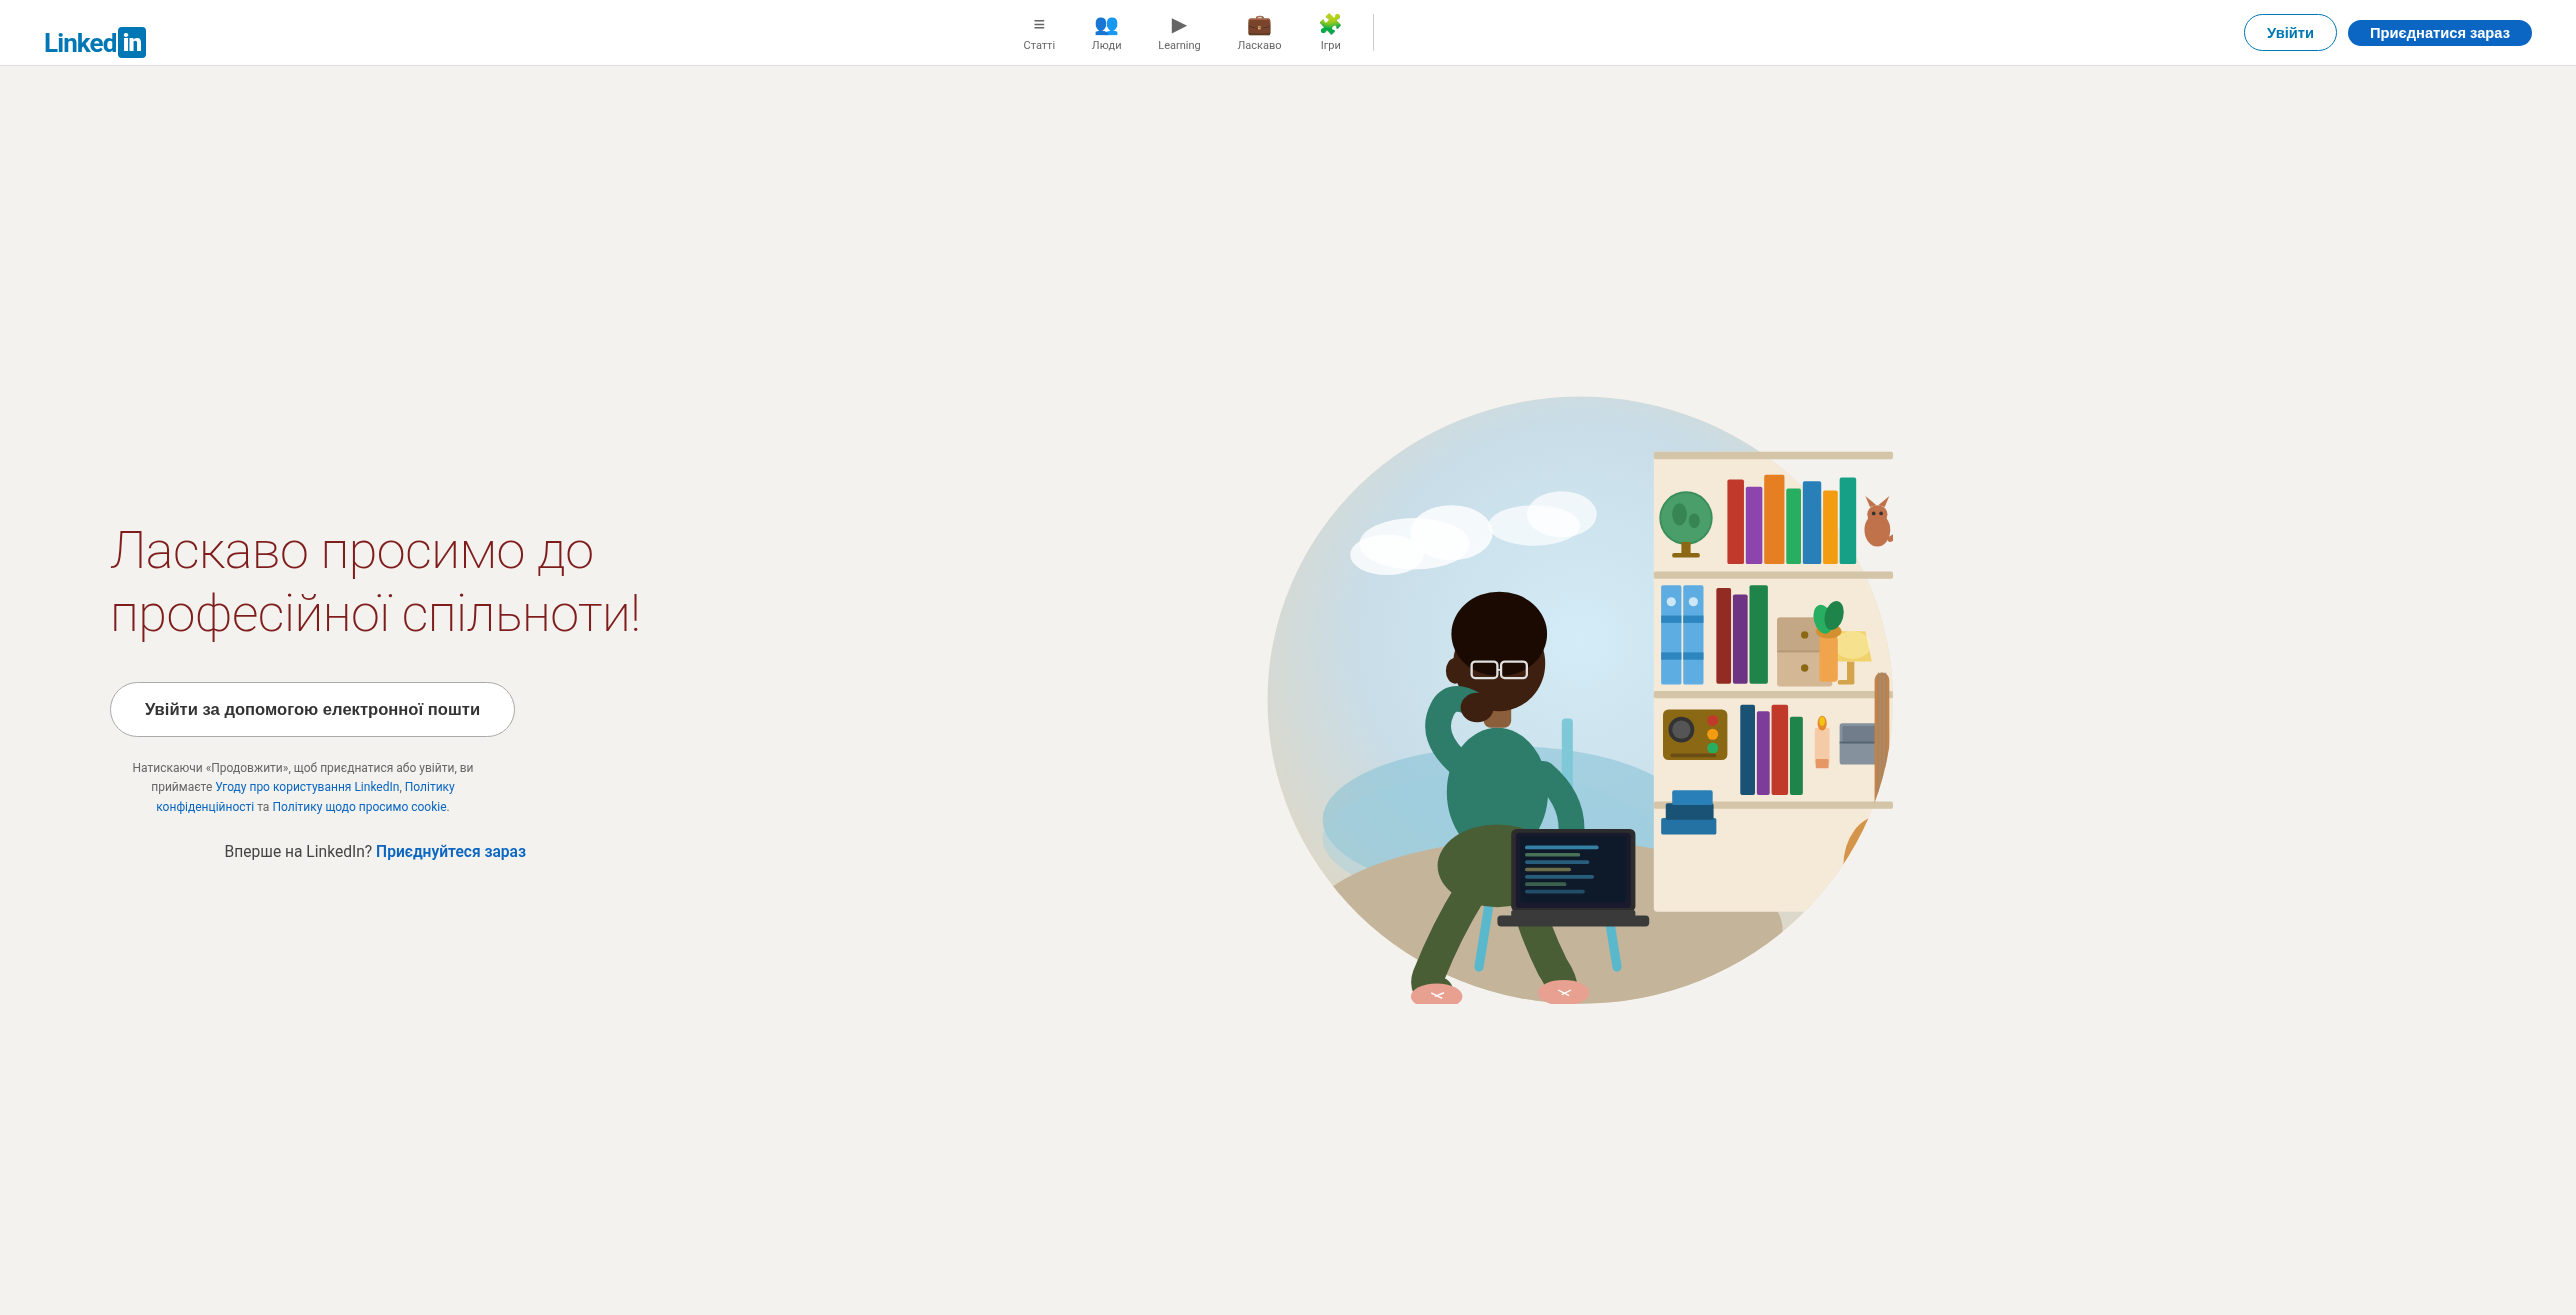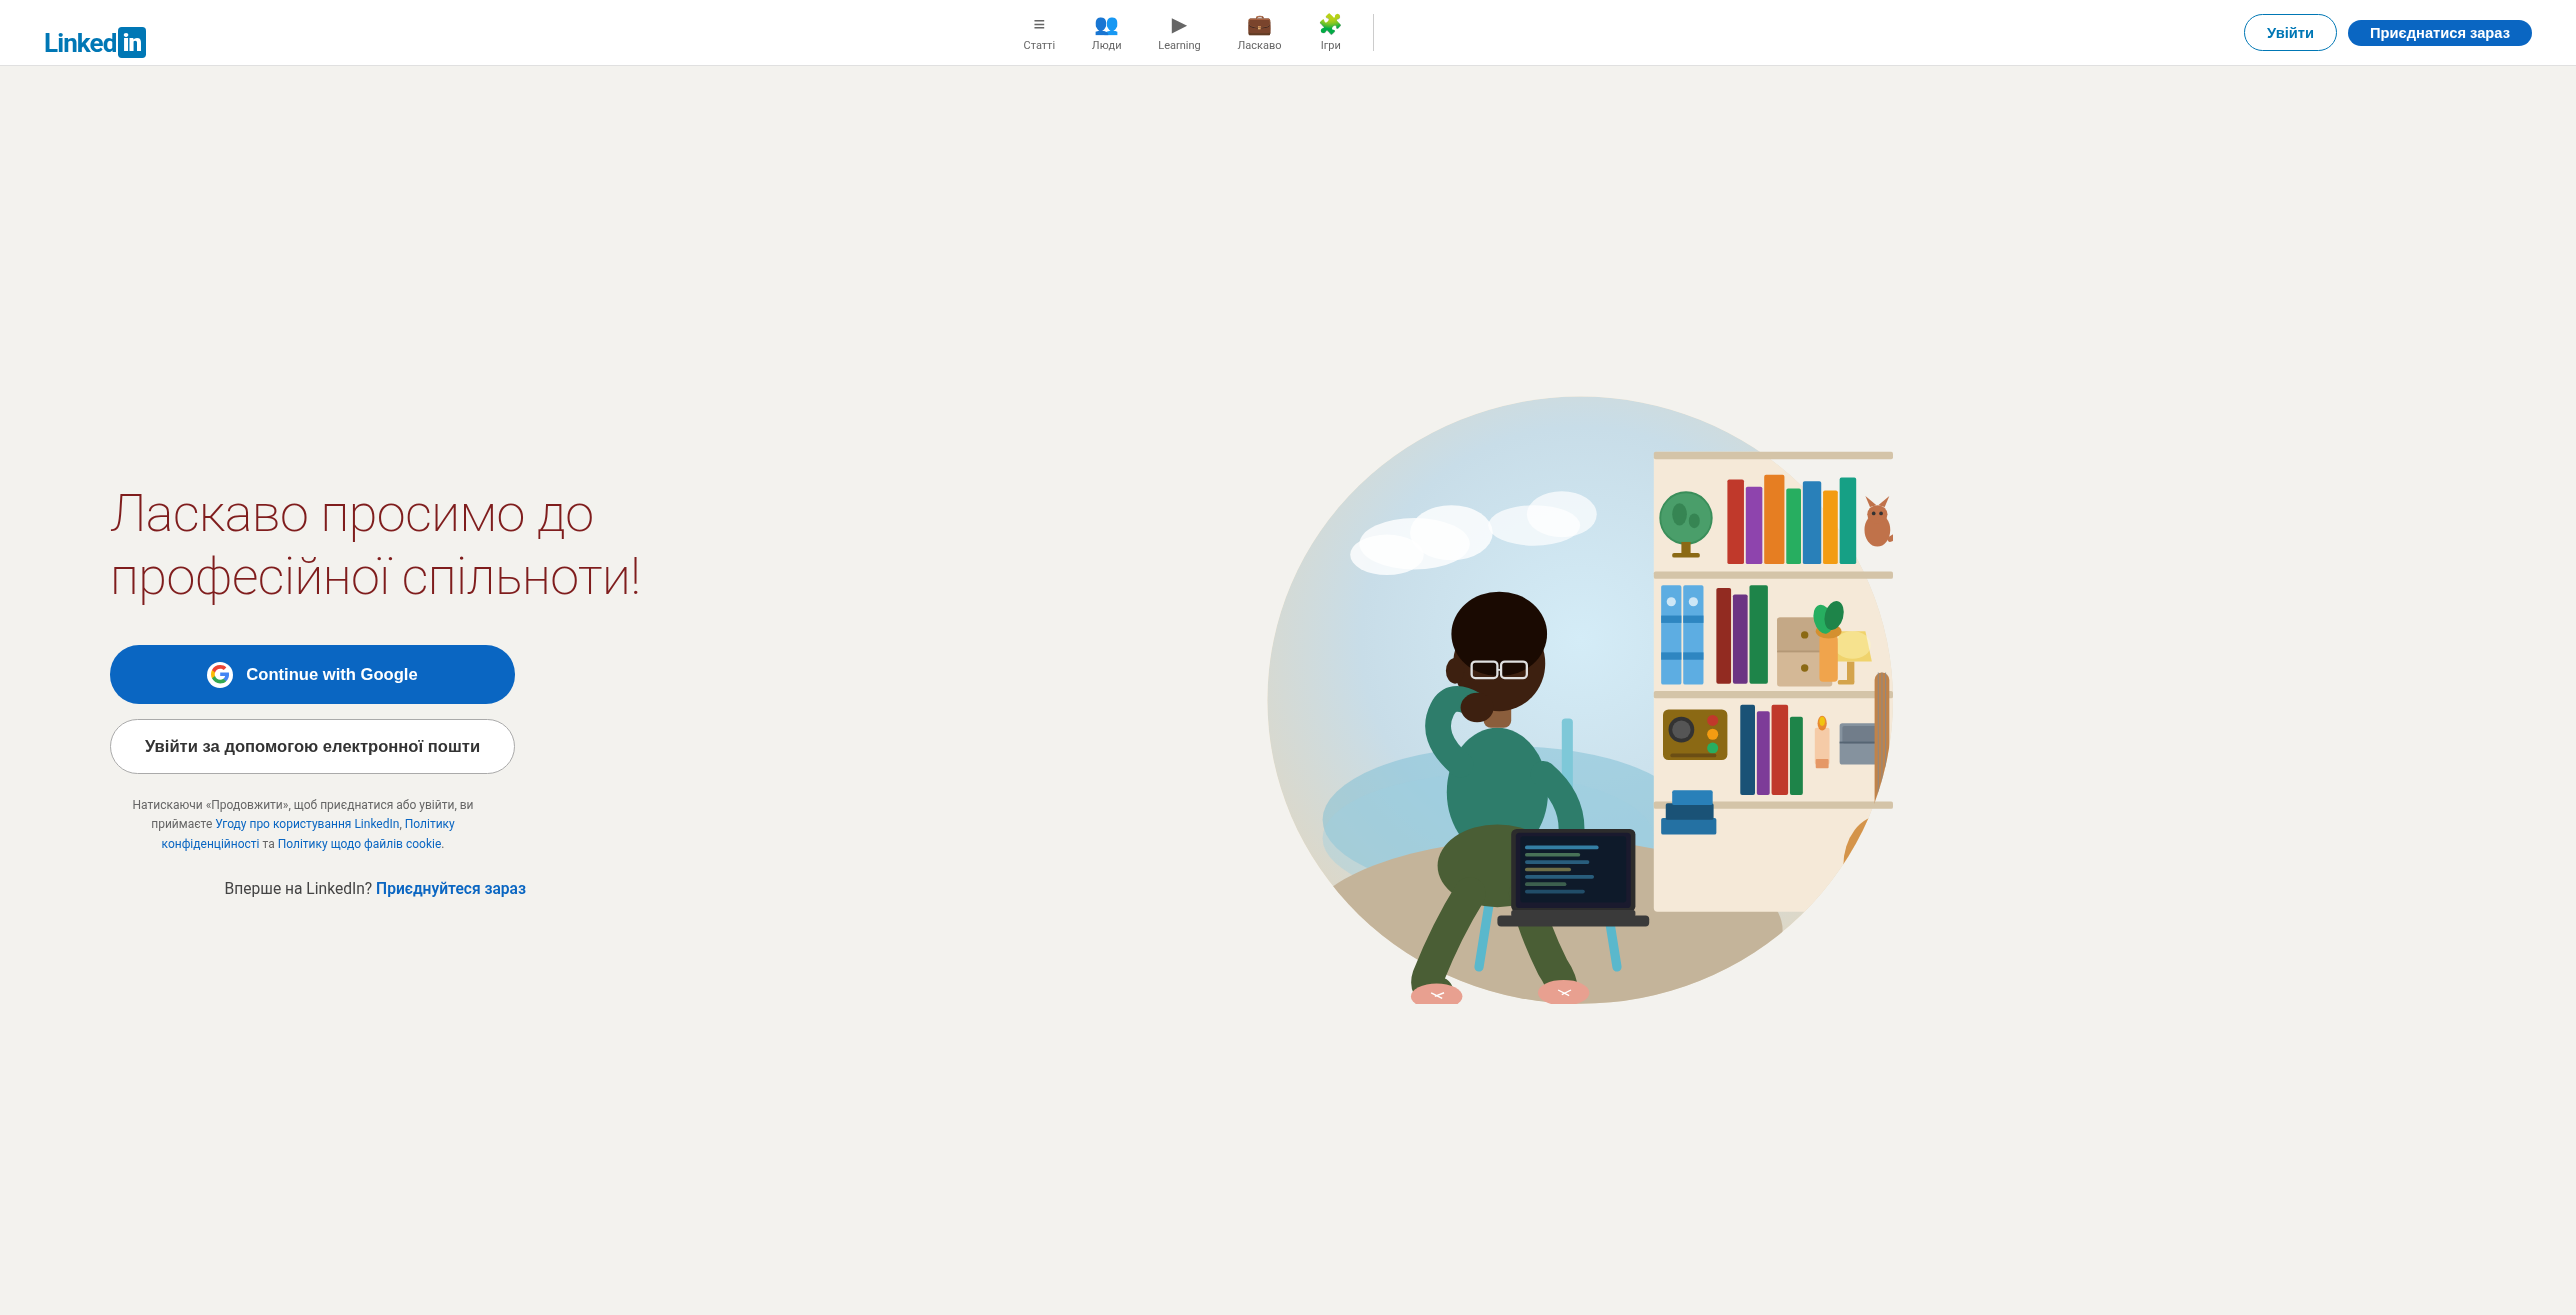--- a/index.html
+++ b/index.html
@@ -254,38 +254,27 @@
   </div>
 </header>
 
 <main>
   <div class="left-panel">
     <h1 class="headline">
       <span>Ласкаво просимо до</span><br>
       <span>професійної спільноти!</span>
     </h1>
 
-    <button class="btn-google">
-      <span class="google-logo">
-        <svg width="18.4" height="18.4" viewBox="0 0 20 20" xmlns="http://www.w3.org/2000/svg">
-          <path d="M19.6 10.23c0-.68-.06-1.36-.18-2H10v3.78h5.4a4.61 4.61 0 01-2 3.02v2.5h3.24c1.9-1.75 3-4.33 3-7.3z" fill="#4285F4"></path>
-          <path d="M10 20c2.7 0 4.96-.9 6.62-2.44l-3.24-2.5c-.9.6-2.04.96-3.38.96-2.6 0-4.8-1.75-5.6-4.11H1.08v2.58A10 10 0 0010 20z" fill="#34A853"></path>
-          <path d="M4.4 11.91A5.96 5.96 0 014.08 10c0-.66.11-1.3.32-1.91V5.5H1.08A10 10 0 000 10c0 1.61.39 3.14 1.08 4.5l3.32-2.59z" fill="#FBBC05"></path>
-          <path d="M10 3.98c1.47 0 2.78.5 3.82 1.5l2.86-2.86C14.95.9 12.7 0 10 0A10 10 0 001.08 5.5L4.4 8.09C5.2 5.73 7.4 3.98 10 3.98z" fill="#EA4335"></path>
-        </svg>
-      </span>
-      <span>Continue with Google</span>
-    </button>
 
     <button class="btn-email">
       <span>Увійти за допомогою електронної пошти</span>
     </button>
 
     <p class="terms">
-      <span>Натискаючи «Продовжити», щоб приєднатися або увійти, ви приймаєте </span><a href="#">Угоду про користування LinkedIn</a><span>, </span><a href="#">Політику конфіденційності</a><span> та </span><a href="#">Політику щодо файлів cookie</a><span>.</span>
+      <span>Натискаючи «Продовжити», щоб приєднатися або увійти, ви приймаєте </span><a href="#">Угоду про користування LinkedIn</a><span>, </span><a href="#">Політику конфіденційності</a><span> та </span><a href="#">Політику щодо просимо cookie</a><span>.</span>
     </p>
 
     <p class="join-prompt">
       <span>Вперше на LinkedIn? </span><a href="#">Приєднуйтеся зараз</a>
     </p>
   </div>
 
   <div class="right-panel">
 
     <svg viewBox="0 0 700 680" width="644" height="626" xmlns="http://www.w3.org/2000/svg">

